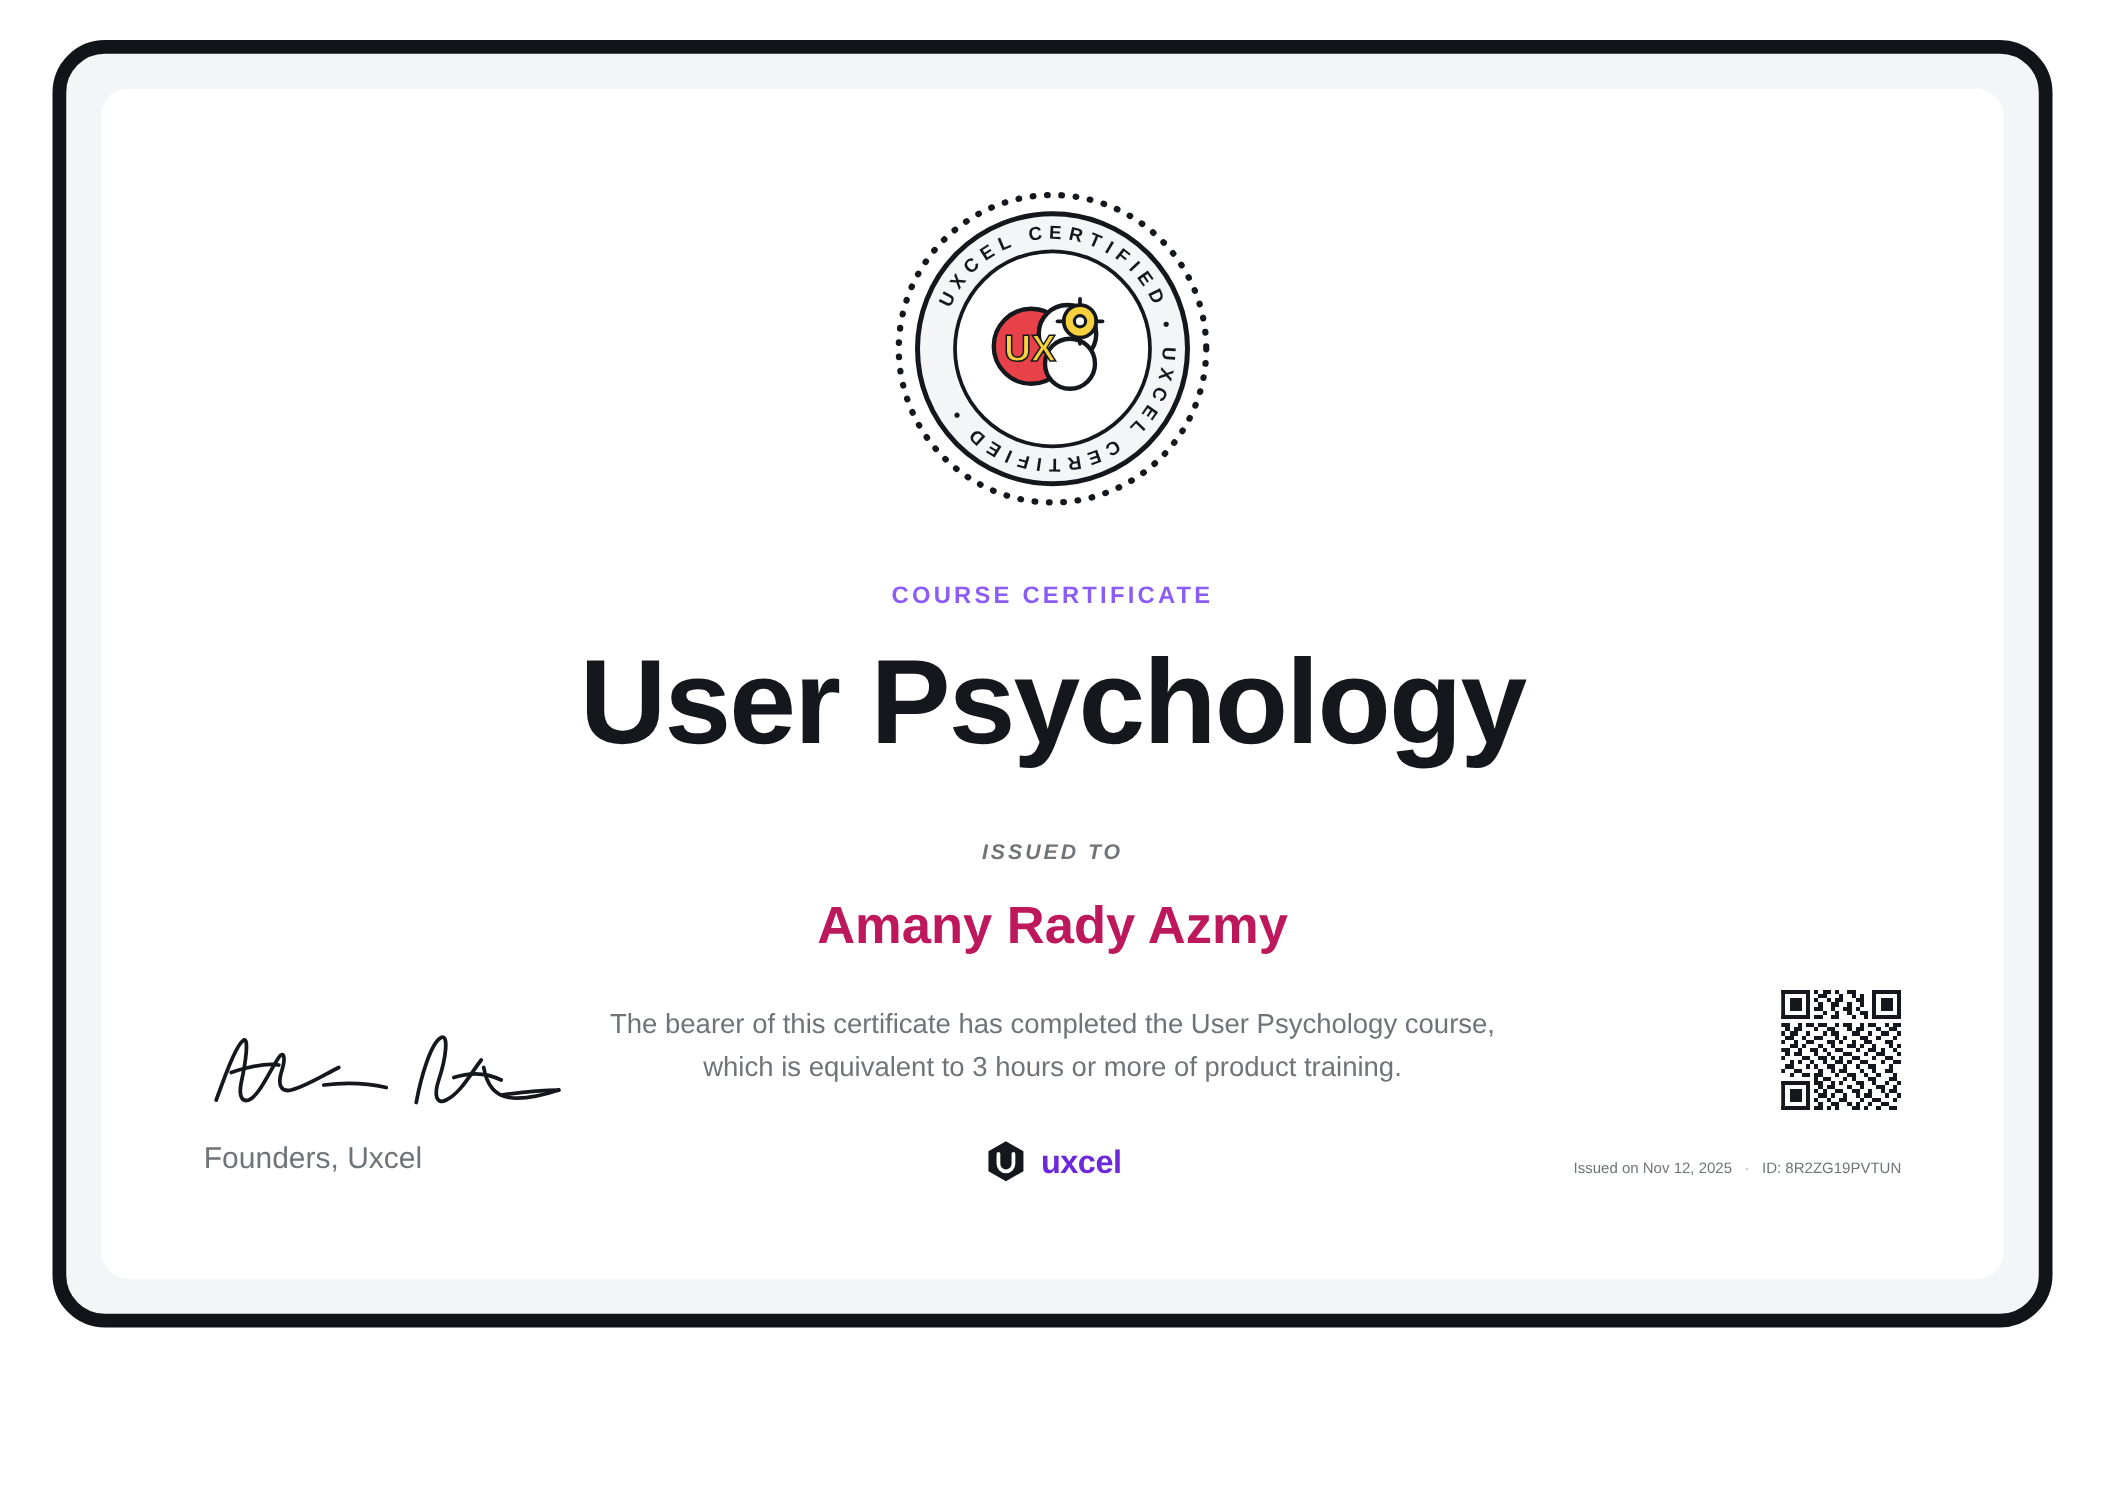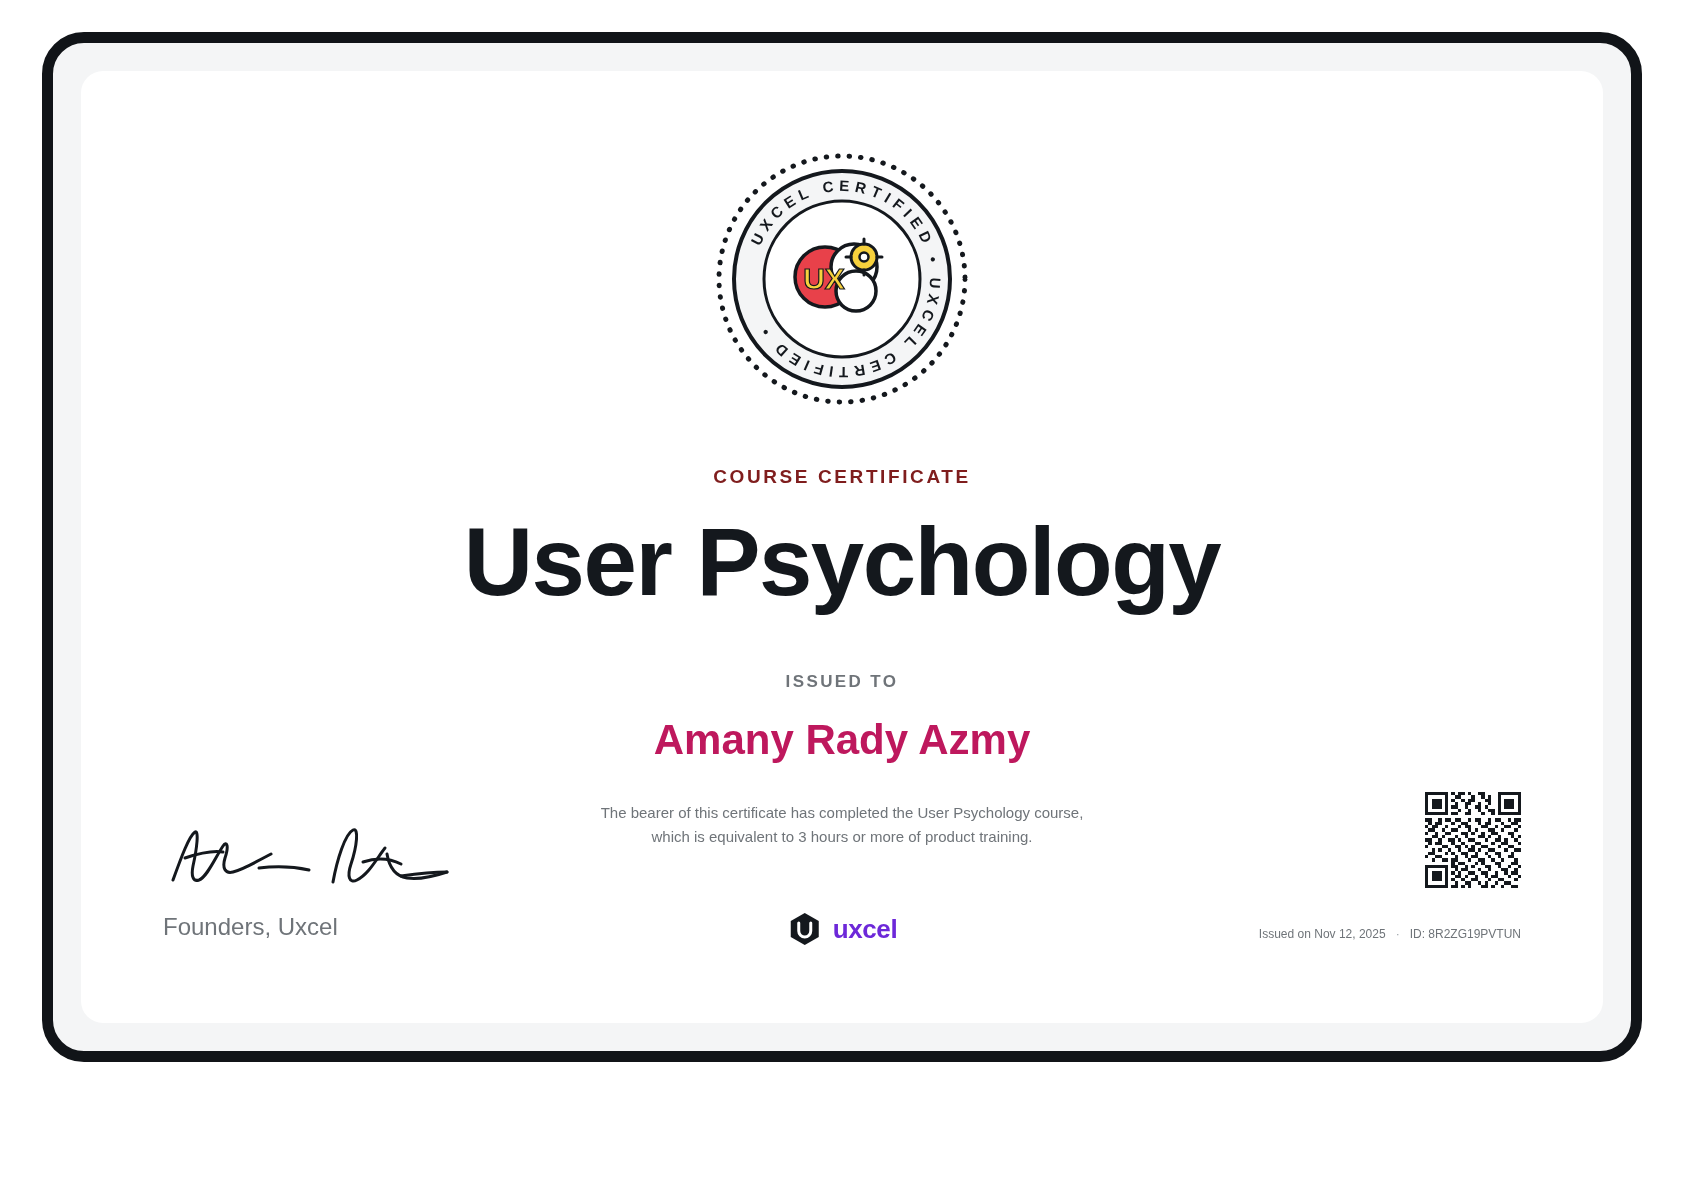--- a/index.html
+++ b/index.html
@@ -50,21 +50,21 @@
   
   .eyebrow {
     position: absolute;
     top: 395px;
     left: 0;
     width: 100%;
     text-align: center;
     font-size: 19px;
     font-weight: bold;
     letter-spacing: 2.6px;
-    color: #7f1d1d;
+    color: #8b5cf6;
     text-transform: uppercase;
   }
   .course-title {
     position: absolute;
     top: 438px;
     left: 0;
     width: 100%;
     text-align: center;
     font-size: 96px;
     font-weight: bold;
@@ -76,39 +76,40 @@
     position: absolute;
     top: 601px;
     left: 0;
     width: 100%;
     text-align: center;
     font-size: 17px;
     font-weight: bold;
     letter-spacing: 2.4px;
     color: #6f7479;
     text-transform: uppercase;
+    font-style: italic;
   }
   .recipient {
     position: absolute;
     top: 645px;
     left: 0;
     width: 100%;
     text-align: center;
     font-size: 42px;
     font-weight: bold;
     color: #be185d;
   }
   .blurb {
     position: absolute;
     top: 730px;
     left: 50%;
     transform: translateX(-50%);
     width: 860px;
     text-align: center;
-    font-size: 15px;
+    font-size: 22px;
     line-height: 1.6;
     color: #6f7479;
   }
 
   
   .signature {
     position: absolute;
     left: 82px;
     bottom: 125px;
     width: 300px;

